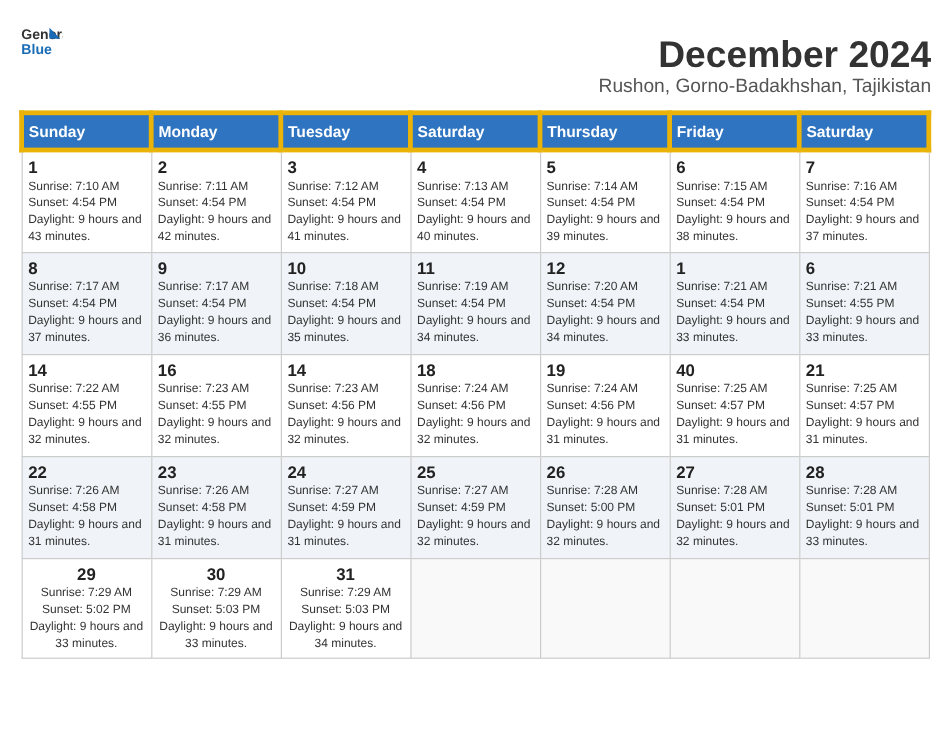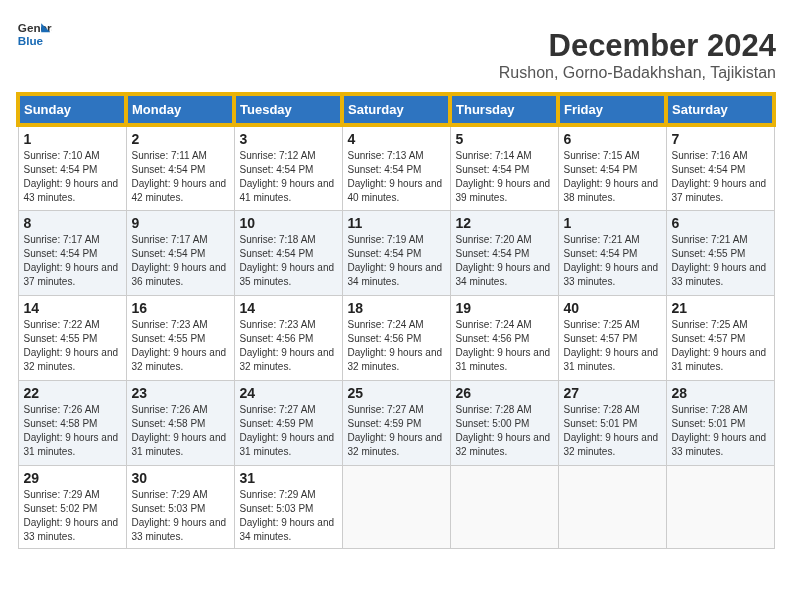--- a/index.html
+++ b/index.html
@@ -75,20 +75,21 @@
     .day-info {
       font-size: 10px;
       color: #333;
       line-height: 1.4;
     }
     .empty-cell {
       background-color: #f9f9f9 !important;
     }
     .last-row td {
       height: 70px;
+      text-align: center;
     }
   </style>
 </head>
 <body>
 
 <div class="header-section">
   <div class="logo">
     <svg class="logo-icon" viewBox="0 0 40 40">
       <text x="2" y="18" font-size="13" font-weight="bold" fill="#333">General</text>
       <text x="2" y="32" font-size="13" font-weight="bold" fill="#1a6bb5">Blue</text>

